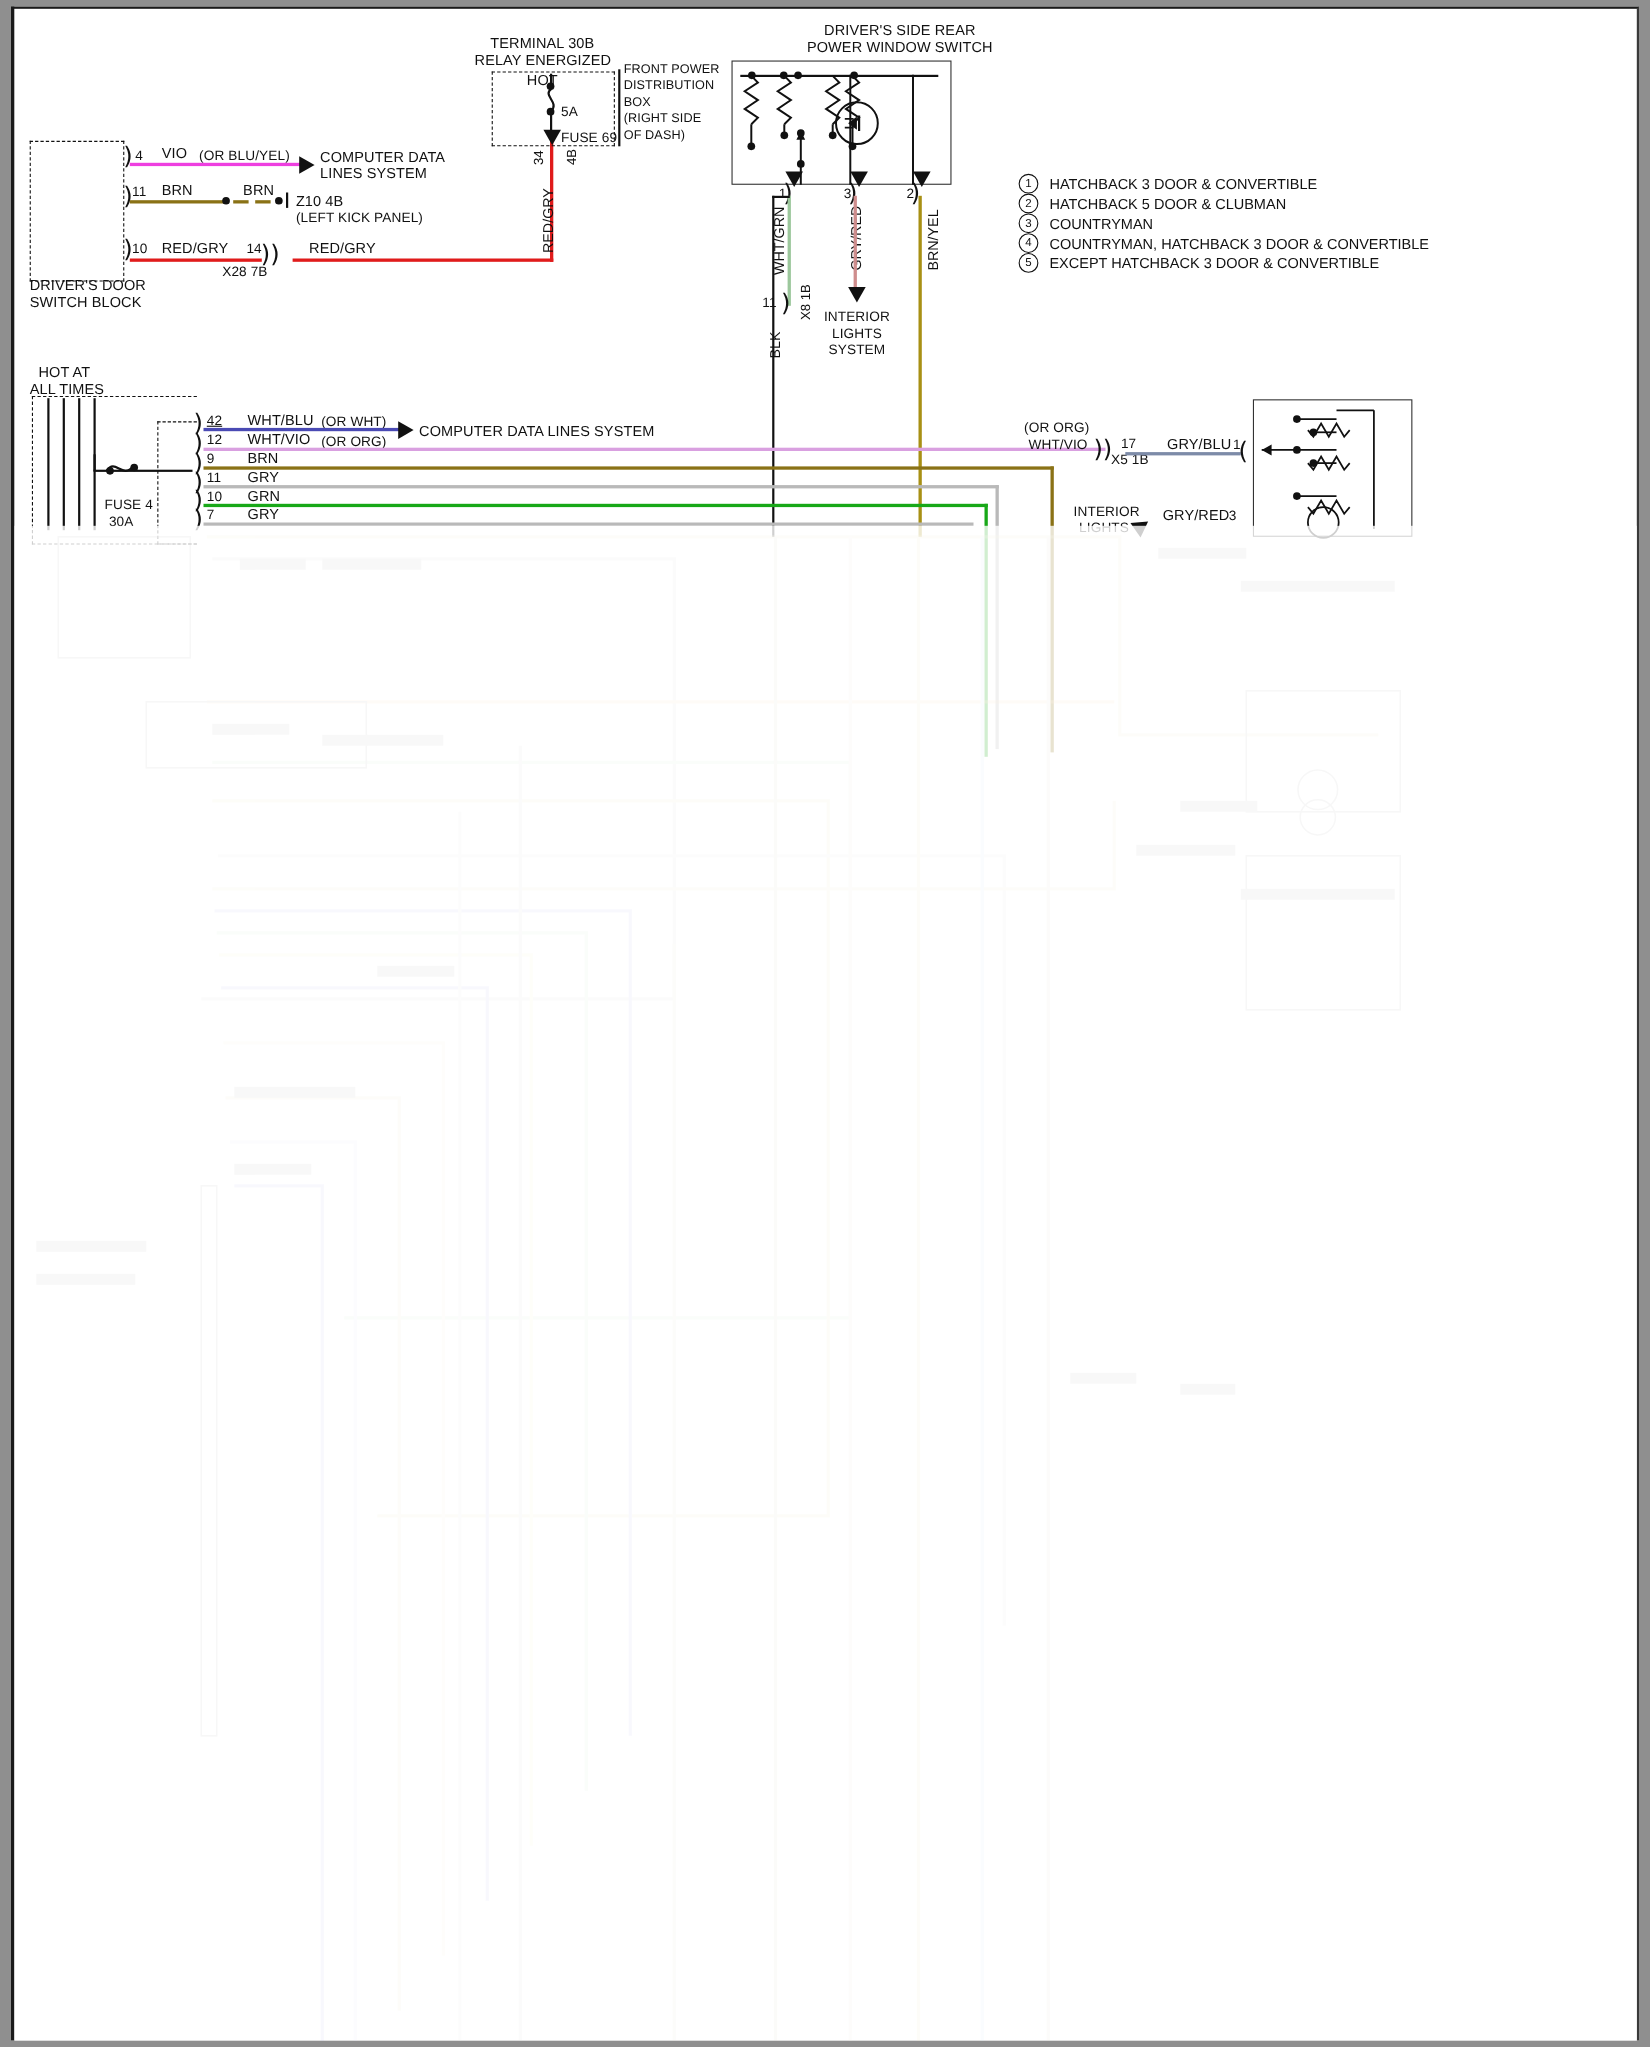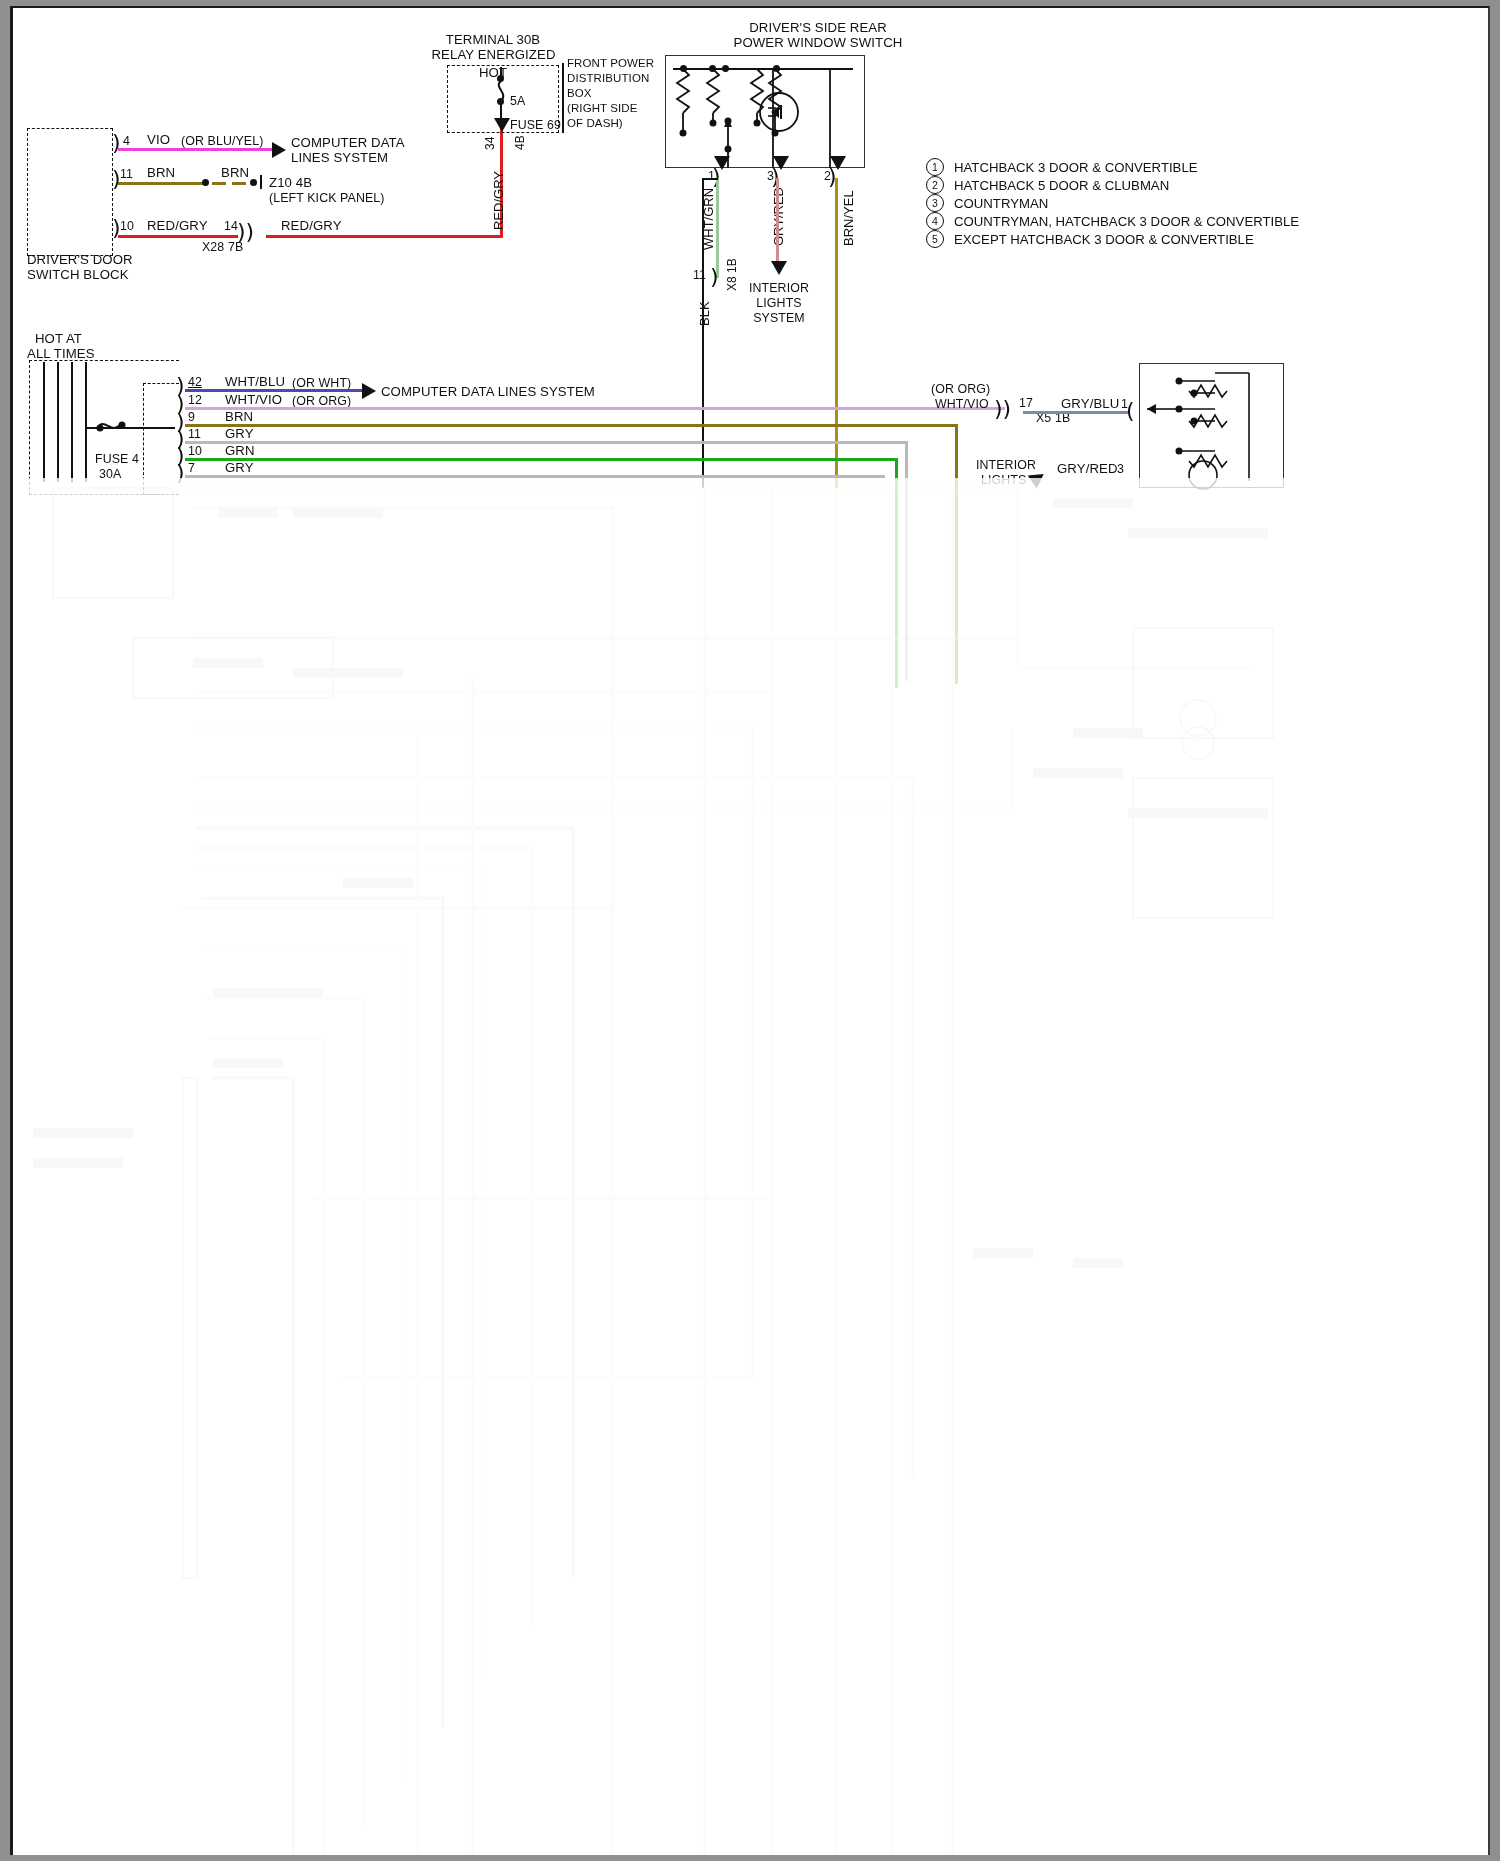--- a/index.html
+++ b/index.html
@@ -243,21 +243,21 @@
     <div class="vw" style="left:882px;top:450px;height:230px;background:#18a818;width:3px;"></div>
 
     <div class="t sm" style="left:175px;top:453px;">7</div>
     <div class="t" style="left:212px;top:452px;">GRY</div>
     <div class="hw" style="left:172px;top:467px;width:700px;background:#b9b9b9;height:2.8px;"></div>
 
     <div class="t sm" style="left:918px;top:374px;">(OR ORG)</div>
     <div class="t sm" style="left:922px;top:389px;">WHT/VIO</div>
     <div class="conn" style="left:981px;top:390px;">))</div>
     <div class="t sm" style="left:1006px;top:388px;">17</div>
-    <div class="t sm" style="left:1023px;top:403px;">X5 1B</div>
+    <div class="t sm" style="left:997px;top:403px;">X5 1B</div>
     <div class="t" style="left:1048px;top:388px;">GRY/BLU</div>
     <div class="t sm" style="left:1108px;top:389px;">1</div>
     <div class="hw" style="left:1010px;top:403px;width:105px;background:#7d8ba8;height:2.8px;"></div>
     <div class="conn" style="left:1113px;top:392px;">(</div>
 
     <div class="box" style="left:1126px;top:355px;width:145px;height:125px;"></div>
     <svg width="145" height="125" style="left:1126px;top:355px;">
       <path d="M78 18 l6 5 l-12 7 l12 7 l-12 7 l12 7 l-6 5" stroke="#111" stroke-width="1.6" fill="none" transform="rotate(90 78 28)"></path>
       <path d="M78 48 l6 5 l-12 7 l12 7 l-12 7 l12 7 l-6 5" stroke="#111" stroke-width="1.6" fill="none" transform="rotate(90 78 58)"></path>
       <path d="M78 88 l6 5 l-12 7 l12 7 l-12 7 l12 7 l-6 5" stroke="#111" stroke-width="1.6" fill="none" transform="rotate(90 78 98)"></path>

